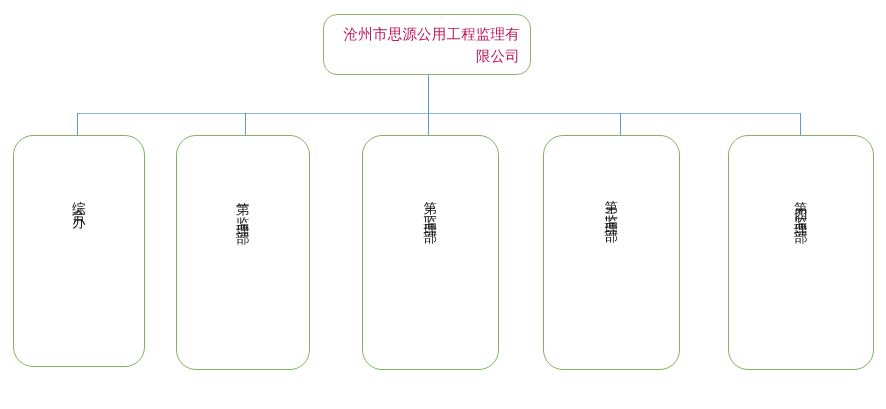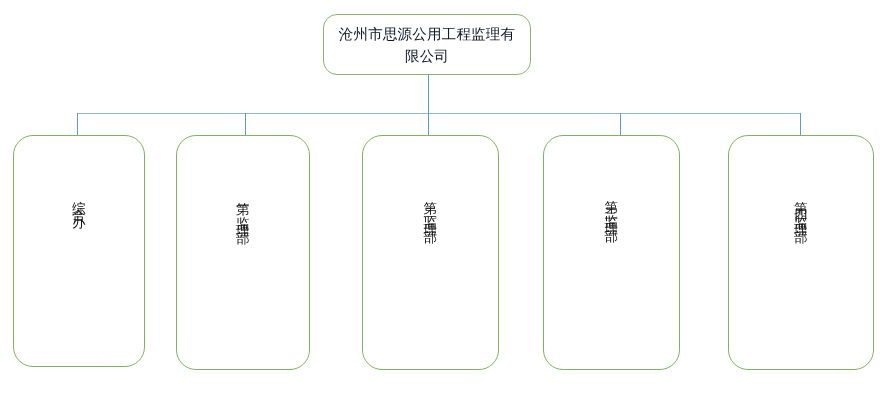--- a/index.html
+++ b/index.html
@@ -26,24 +26,25 @@
     border: 1px solid #8cb56a;
     border-radius: 14px;
     display: flex;
     align-items: center;
     justify-content: center;
     text-align: center;
   }
   .root-label {
     font-size: 14.5px;
     line-height: 22px;
-    color: #0f172a;
+    color: #be185d;
     letter-spacing: 0.2px;
     padding: 0 10px;
     white-space: normal;
+    text-align: right;
   }
   .child-node {
     border: 1px solid #7fb35e;
     border-radius: 20px;
     display: flex;
     justify-content: center;
   }
   .child-label {
     writing-mode: vertical-rl;
     text-orientation: upright;

